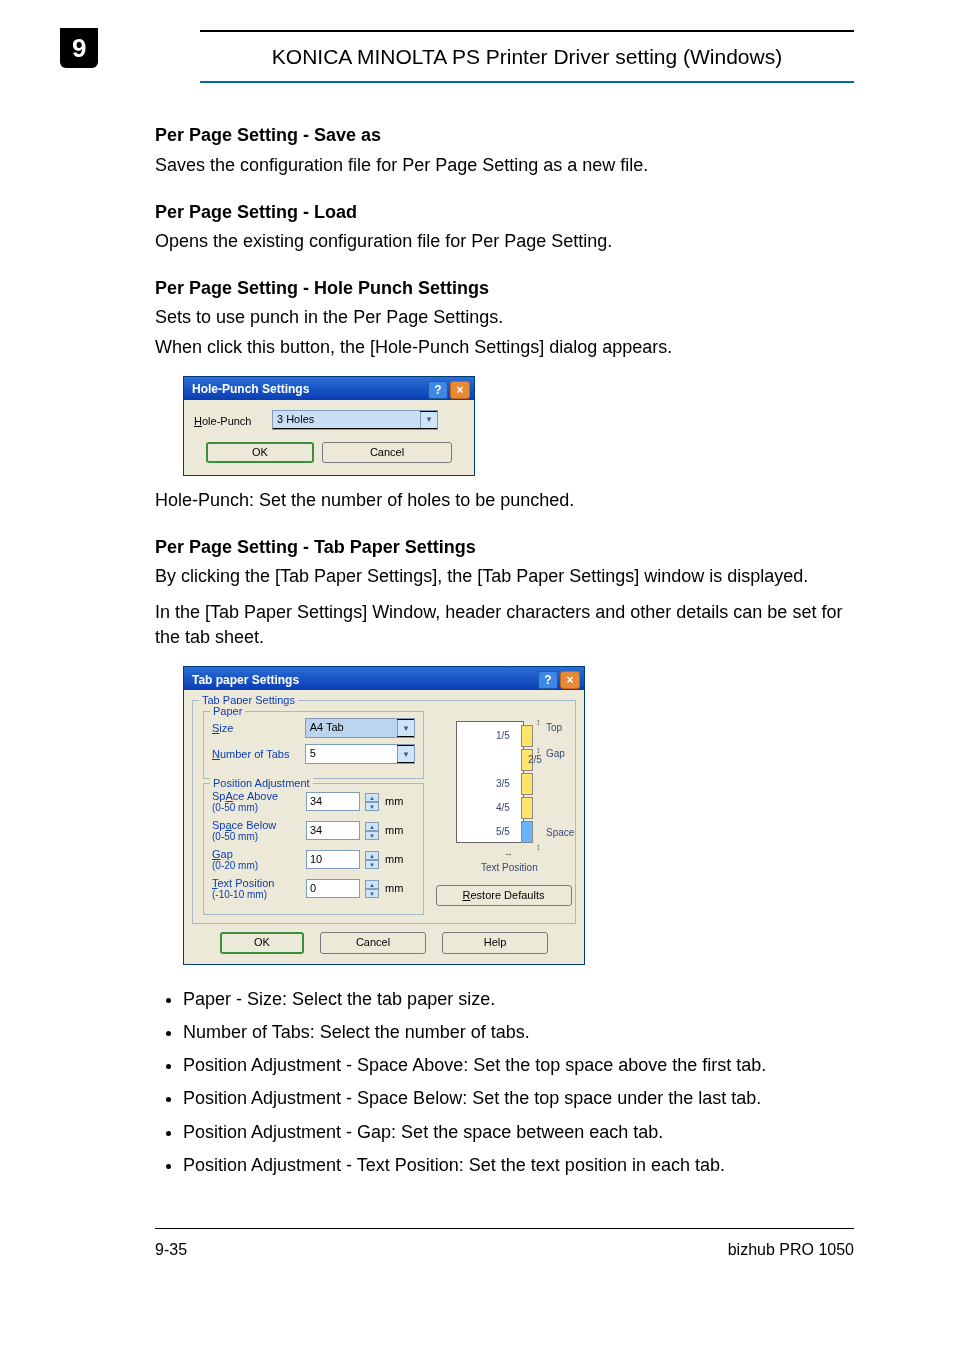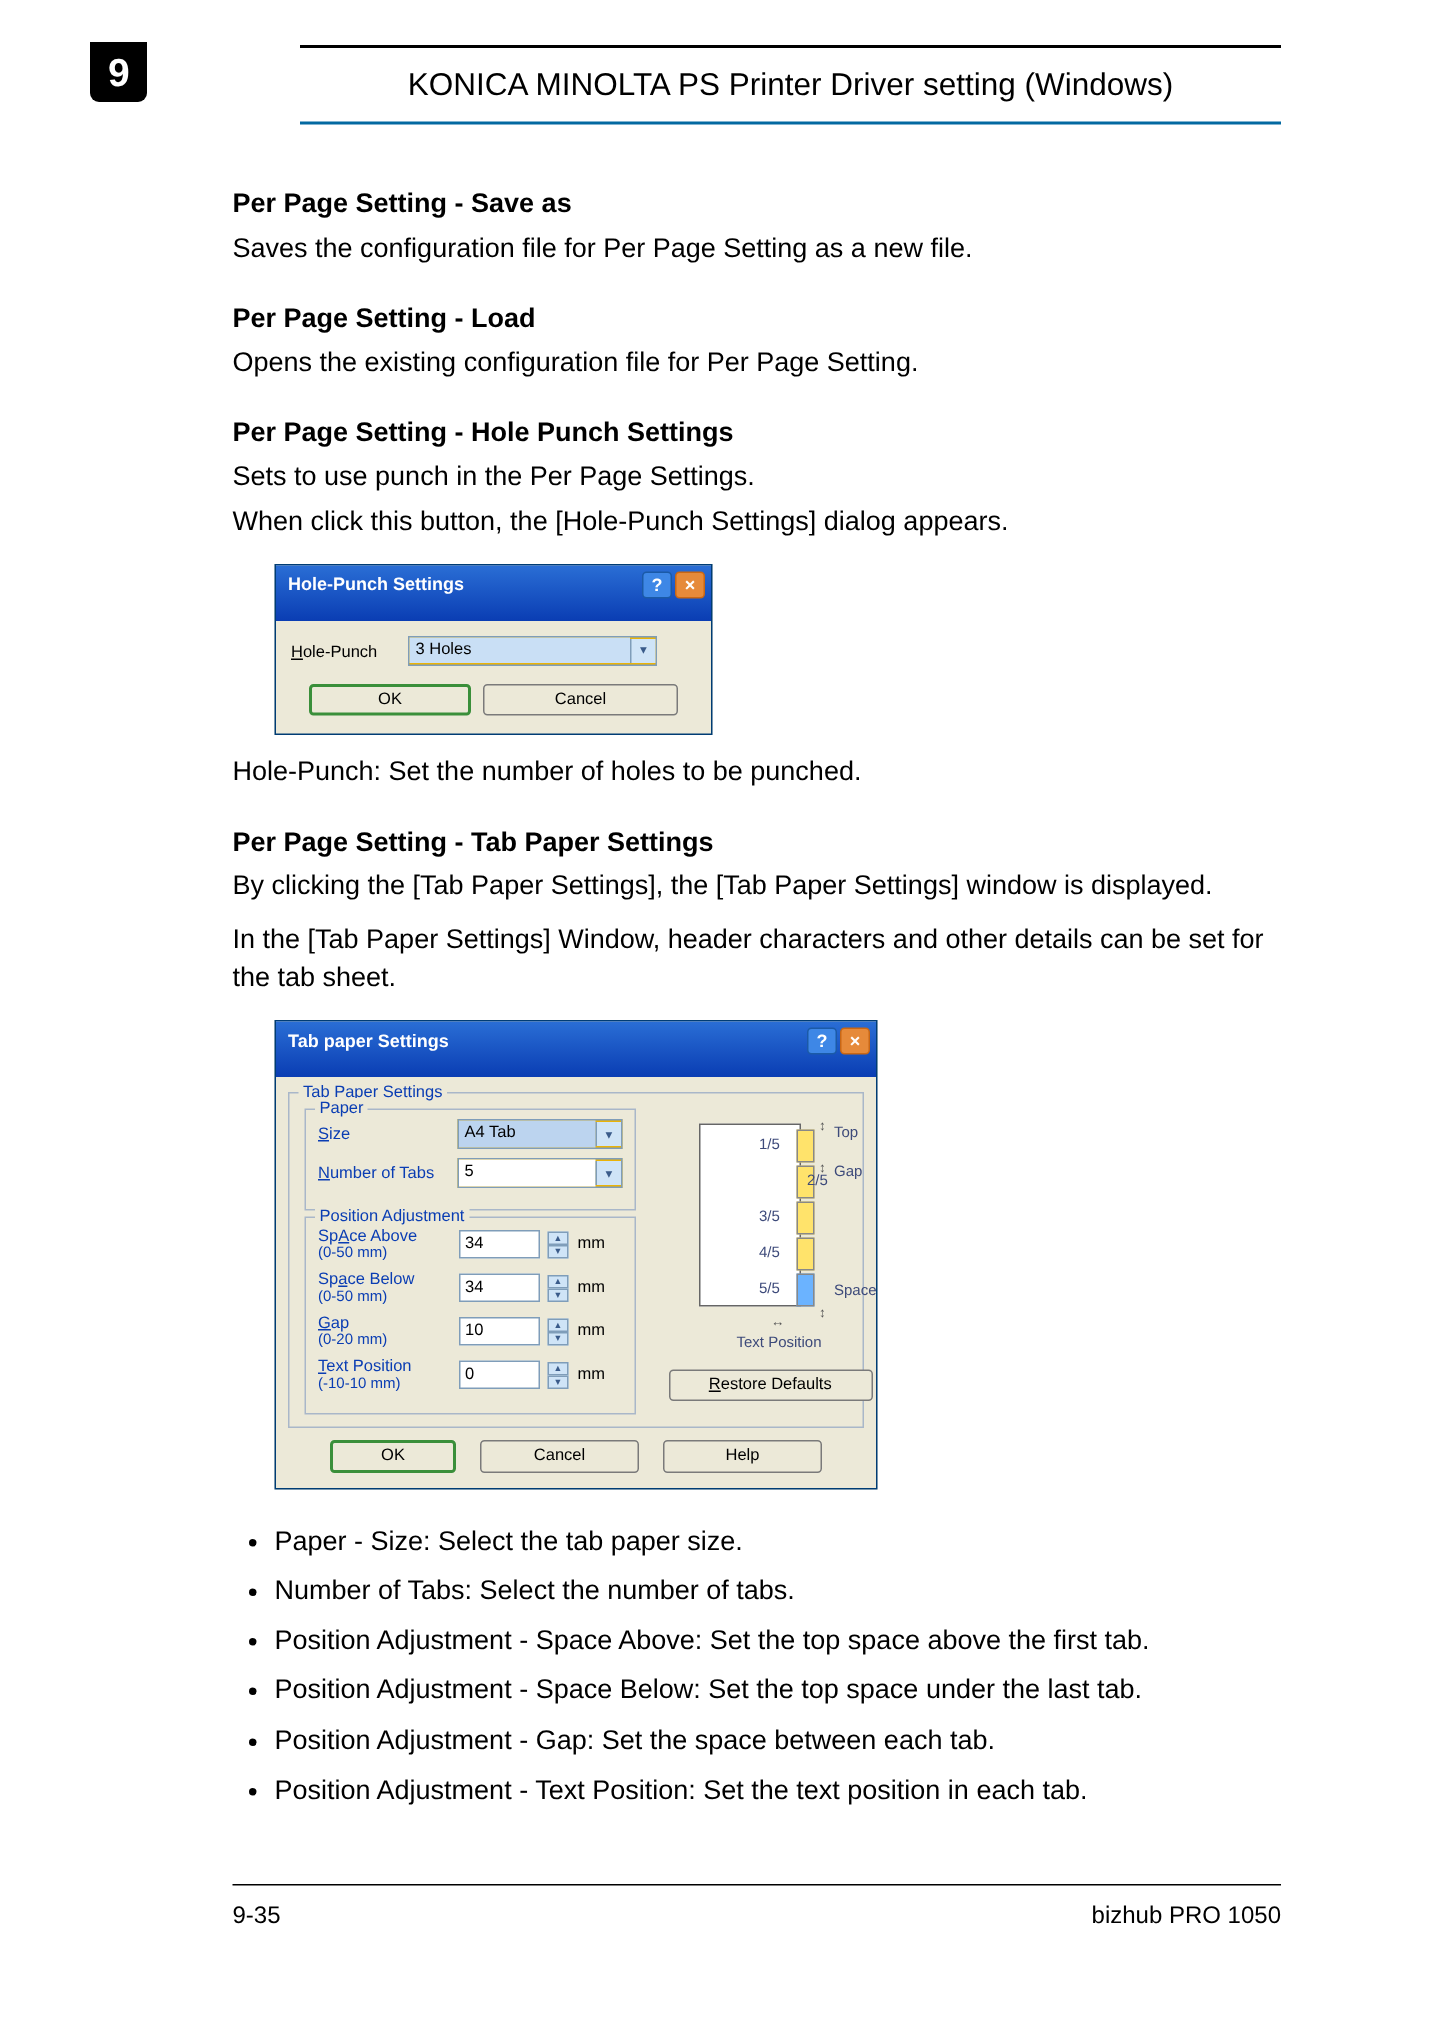--- a/index.html
+++ b/index.html
@@ -68,21 +68,21 @@
     font-family: Tahoma, Verdana, sans-serif;
     font-size: 11px;
     color: #000;
     margin: 12px 0 12px 28px;
   }
   .titlebar {
     background: linear-gradient(to bottom, #2a6ed5, #0a3db3);
     color: #fff;
     font-weight: bold;
     font-size: 12px;
-    padding: 4px 4px 15px 8px;
+    padding: 4px 4px 1px 8px;
     display: flex;
     align-items: center;
   }
   .titlebar .title-text { flex: 1; }
   .titlebar-btn {
     width: 18px;
     height: 16px;
     background: #e68a3a;
     border: 1px solid #c96714;
     border-radius: 3px;
@@ -107,21 +107,21 @@
     align-items: flex-end;
     margin-bottom: 8px;
   }
   .lbl {
     min-width: 78px;
   }
   .lbl-u { text-decoration: underline; }
   .select-box {
     display: flex;
     align-items: center;
-    background: #eab308;
+    background: #000000;
     border: 1px solid #7f9db9;
     height: 18px;
     color: #787878;
   }
   .select-box.wide { width: 164px; }
   .select-box .sel-text {
     flex: 1;
     padding: 1px 4px;
     font-size: 11px;
     background:#c9dff5;
@@ -174,21 +174,20 @@
     position: absolute;
     top: -8px;
     left: 6px;
     background: #ece9d8;
     padding: 0 3px;
     color: #0a3db3;
     font-size: 11px;
   }
   .tab-cols {
     display: flex;
-    gap: 10px;
   }
   .tab-left { width: 225px; }
   .tab-right { flex: 1; position: relative; min-height: 210px;}
   .srow {
     display: flex;
     align-items: center;
     margin-bottom: 6px;
     gap: 6px;
   }
   .slabel {

